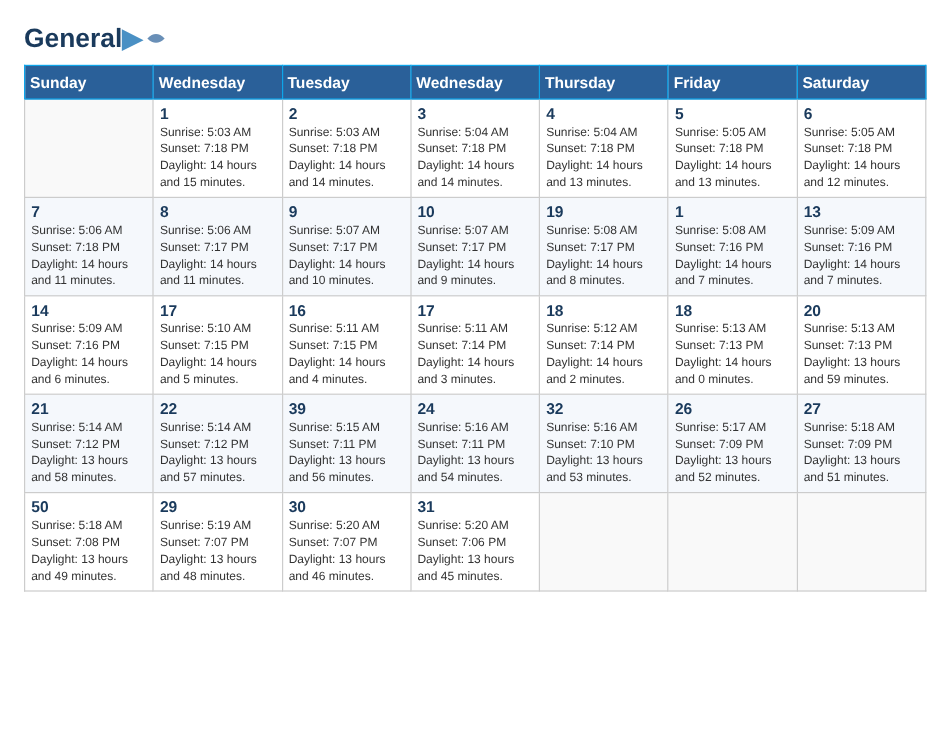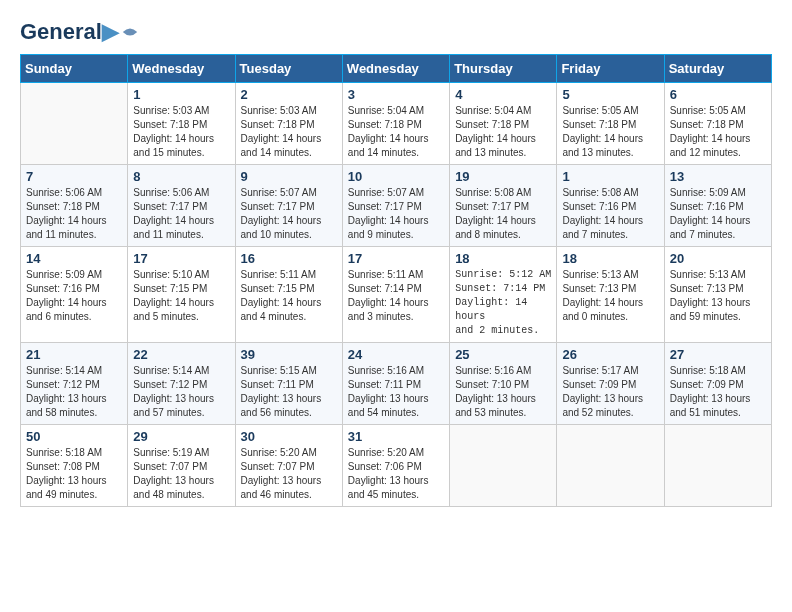--- a/index.html
+++ b/index.html
@@ -244,21 +244,21 @@
         </td>
         <td>
           <span class="day-number">17</span>
           <div class="day-info" style="white-space: pre-line;">Sunrise: 5:11 AM
 Sunset: 7:14 PM
 Daylight: 14 hours
 and 3 minutes.</div>
         </td>
         <td>
           <span class="day-number">18</span>
-          <div class="day-info" style="white-space: pre-line; font-family: Liberation Mono, monospace;">Sunrise: 5:12 AM
+          <div class="day-info" style="white-space: pre-line;">Sunrise: 5:12 AM
 Sunset: 7:14 PM
 Daylight: 14 hours
 and 2 minutes.</div>
         </td>
         <td>
           <span class="day-number">18</span>
           <div class="day-info" style="white-space: pre-line;">Sunrise: 5:13 AM
 Sunset: 7:13 PM
 Daylight: 14 hours
 and 0 minutes.</div>
@@ -294,21 +294,21 @@
 and 56 minutes.</div>
         </td>
         <td>
           <span class="day-number">24</span>
           <div class="day-info" style="white-space: pre-line;">Sunrise: 5:16 AM
 Sunset: 7:11 PM
 Daylight: 13 hours
 and 54 minutes.</div>
         </td>
         <td>
-          <span class="day-number">25</span>
+          <span class="day-number">32</span>
           <div class="day-info" style="white-space: pre-line;">Sunrise: 5:16 AM
 Sunset: 7:10 PM
 Daylight: 13 hours
 and 53 minutes.</div>
         </td>
         <td>
           <span class="day-number">26</span>
           <div class="day-info" style="white-space: pre-line;">Sunrise: 5:17 AM
 Sunset: 7:09 PM
 Daylight: 13 hours

